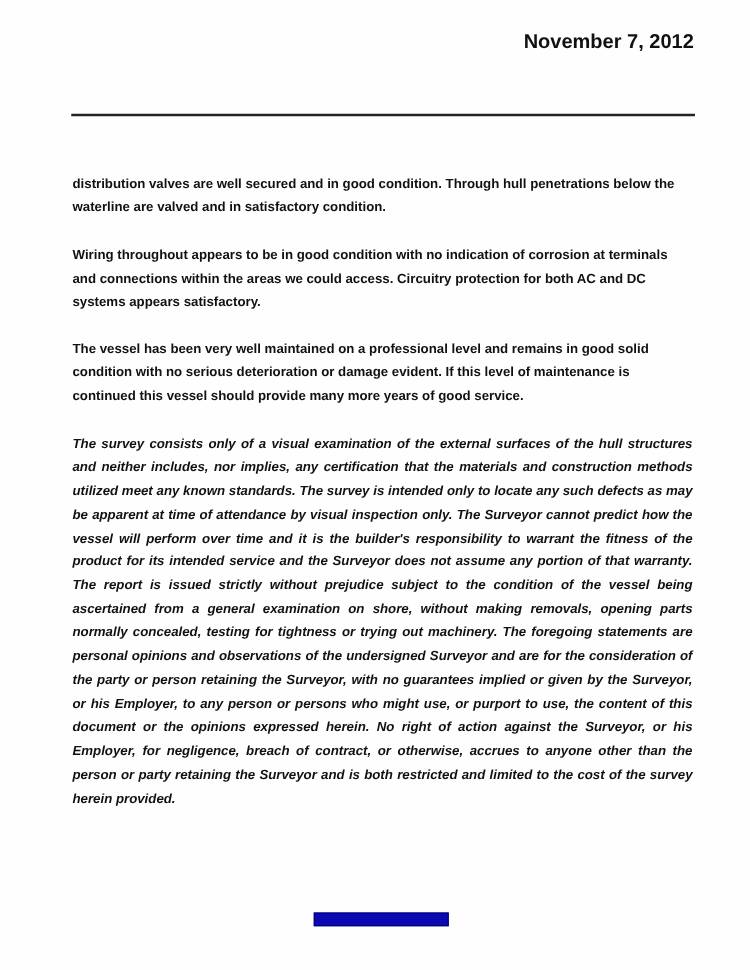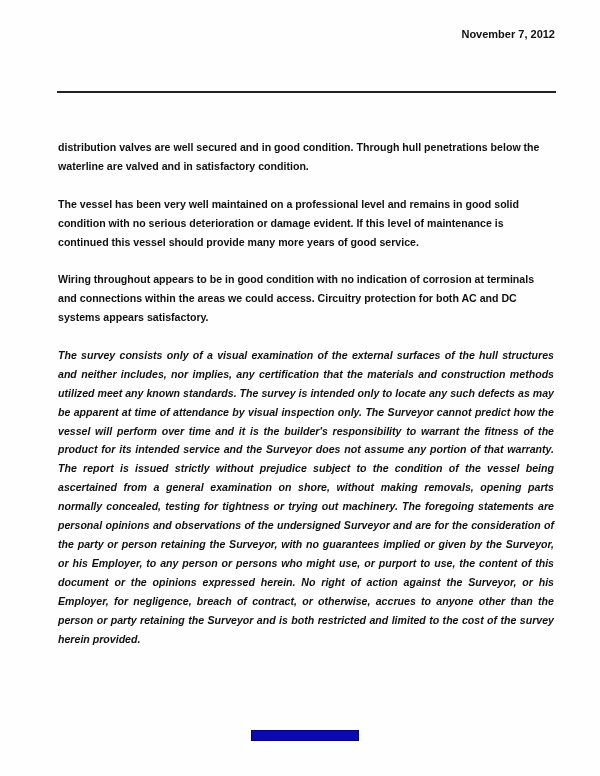--- a/index.html
+++ b/index.html
@@ -3,21 +3,21 @@
   <meta charset="utf-8">
   <style>
     html, body { margin: 0; padding: 0; }
     body {
       width: 600px; height: 776px; background: #ffffff; position: relative; overflow: hidden;
       font-family: "Liberation Sans", sans-serif; color: #111;
     }
     .page { position: absolute; left: 0; top: 0; width: 600px; height: 776px; background: #fefefe; }
     .header {
       position: absolute; right: 45px; top: 27px; text-align: right;
-      font-weight: bold; font-size: 11px; line-height: 14.5px;
+      font-weight: bold; font-size: 16px; line-height: 14.5px;
     }
     .header .row { display: block; white-space: nowrap; }
     .redact { display: inline-block; background: #0a0ab0; border: 1px solid #000080; vertical-align: middle; }
     .redact.file { width: 72px; height: 9px; margin-left: 4px; }
     .rule { position: absolute; left: 57px; top: 91px; width: 499px; height: 2px; background: #222; }
     .body {
       position: absolute; left: 58px; top: 98px; width: 496px;
       font-weight: bold; font-size: 10.6px; line-height: 18.9px; margin-top: 40px;
     }
     .body p { margin: 0 0 18.9px 0; }
@@ -32,20 +32,20 @@
 
 <div class="page">
   <div class="header">
     <span class="row">November 7, 2012</span>
   </div>
 
   <div class="rule"></div>
 
   <div class="body">
     <p>distribution valves are well secured and in good condition.    Through hull penetrations below the waterline are valved and in satisfactory condition.</p>
+    <p>Wiring throughout appears to be in good condition with no indication of corrosion at terminals and connections within the areas we could access.   Circuitry protection for both AC and DC systems appears satisfactory.</p>
     <p>The vessel has been very well maintained on a professional level and remains in good solid condition with no serious deterioration or damage evident.    If this level of maintenance is continued this vessel should provide many more years of good service.</p>
-    <p>Wiring throughout appears to be in good condition with no indication of corrosion at terminals and connections within the areas we could access.   Circuitry protection for both AC and DC systems appears satisfactory.</p>
     <p class="justify">The survey consists only of a visual examination of the external surfaces of the hull structures and neither includes, nor implies, any certification that the materials and construction methods utilized meet any known standards.  The survey is intended only to locate any such defects as may be apparent at time of attendance by visual inspection only.  The Surveyor cannot predict how the vessel will perform over time and it is the builder's responsibility to warrant the fitness of the product for its intended service and the Surveyor does not assume any portion of that warranty. The report is issued strictly without prejudice subject to the condition of the vessel being ascertained from a general examination on shore, without making removals, opening parts normally concealed, testing for tightness or trying out machinery. The foregoing statements are personal opinions and observations of the undersigned Surveyor and are for the consideration of the party or person retaining the Surveyor, with no guarantees implied or given by the Surveyor, or his Employer, to any person or persons who might use, or purport to use, the content of this document or the opinions expressed herein.  No right of action against the Surveyor, or his Employer, for negligence, breach of contract, or otherwise, accrues to anyone other than the person or party retaining the Surveyor and is both restricted and limited to the cost of the survey herein provided.</p>
   </div>
 
 
   <span class="redact footer-redact"></span>
 </div>
 
 </body></html>

